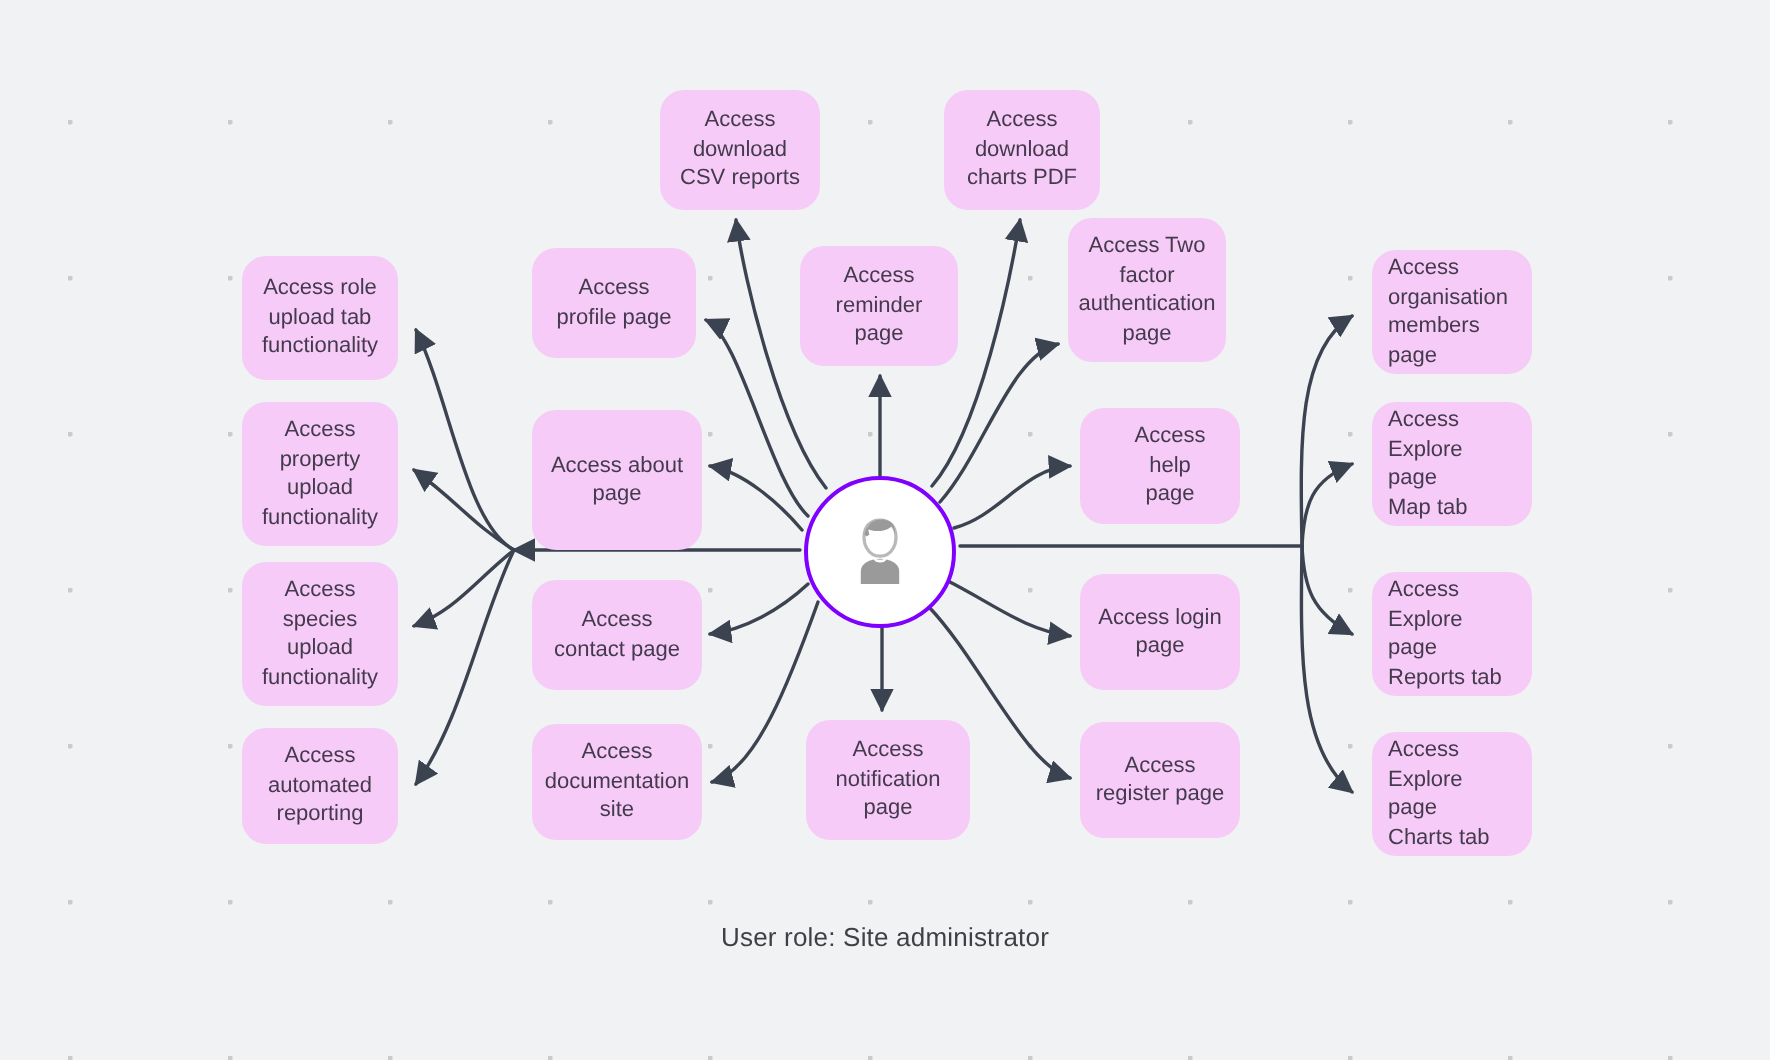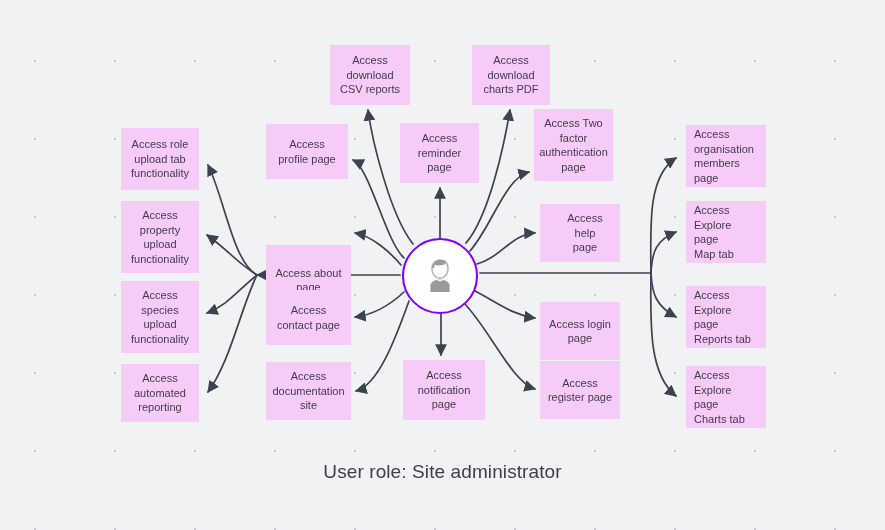--- a/index.html
+++ b/index.html
@@ -27,21 +27,21 @@
     pointer-events: none;
   }
   #edges {
     position: absolute;
     left: 0; top: 0;
     width: 885px; height: 530px;
   }
   .node {
     position: absolute;
     background: #f7cbf7;
-    border-radius: 0;
+    border-radius: 12px;
     color: #433a4d;
     font-size: 11px;
     line-height: 14.5px;
     display: flex;
     align-items: center;
     justify-content: center;
     text-align: center;
     box-sizing: border-box;
     padding: 4px 6px;
     white-space: pre-line;
@@ -66,21 +66,21 @@
     justify-content: center;
   }
   #avatar svg { display: block; }
   #role-label {
     position: absolute;
     left: 0;
     top: 461px;
     width: 885px;
     text-align: center;
     color: #3f3f46;
-    font-size: 19px;
+    font-size: 13px;
     letter-spacing: .1px;
   }
 </style>
 </head>
 <body>
 
 <div id="canvas">
 
   <div id="dot-grid"></div>
 
@@ -146,21 +146,21 @@
 functionality</div>
       <div class="node" style="left: 121px; top: 281px; width: 78px; height: 72px;">Access
 species
 upload
 functionality</div>
       <div class="node" style="left: 121px; top: 364px; width: 78px; height: 58px;">Access
 automated
 reporting</div>
       <div class="node" style="left: 266px; top: 124px; width: 82px; height: 55px;">Access
 profile page</div>
-      <div class="node" style="left: 266px; top: 205px; width: 85px; height: 70px; margin-top: 40px;">Access about
+      <div class="node" style="left: 266px; top: 205px; width: 85px; height: 70px;">Access about
 page</div>
       <div class="node" style="left: 266px; top: 290px; width: 85px; height: 55px;">Access
 contact page</div>
       <div class="node" style="left: 266px; top: 362px; width: 85px; height: 58px;">Access
 documentation
 site</div>
       <div class="node" style="left: 330px; top: 45px; width: 80px; height: 60px;">Access
 download
 CSV reports</div>
       <div class="node" style="left: 472px; top: 45px; width: 78px; height: 60px;">Access
@@ -171,21 +171,21 @@
 page</div>
       <div class="node" style="left: 403px; top: 360px; width: 82px; height: 60px;">Access
 notification
 page</div>
       <div class="node" style="left: 534px; top: 109px; width: 79px; height: 72px;">Access Two
 factor
 authentication
 page</div>
       <div class="node" style="left: 540px; top: 204px; width: 80px; height: 58px; padding-left: 16px;">Access help
 page</div>
-      <div class="node" style="left: 540px; top: 302px; width: 80px; height: 58px;">Access login
+      <div class="node" style="left: 540px; top: 287px; width: 80px; height: 58px;">Access login
 page</div>
       <div class="node" style="left: 540px; top: 361px; width: 80px; height: 58px;">Access
 register page</div>
       <div class="node left-align" style="left: 686px; top: 125px; width: 80px; height: 62px;">Access
 organisation
 members page</div>
       <div class="node left-align" style="left: 686px; top: 201px; width: 80px; height: 62px;">Access Explore
 page
 Map tab</div>
       <div class="node left-align" style="left: 686px; top: 286px; width: 80px; height: 62px;">Access Explore

